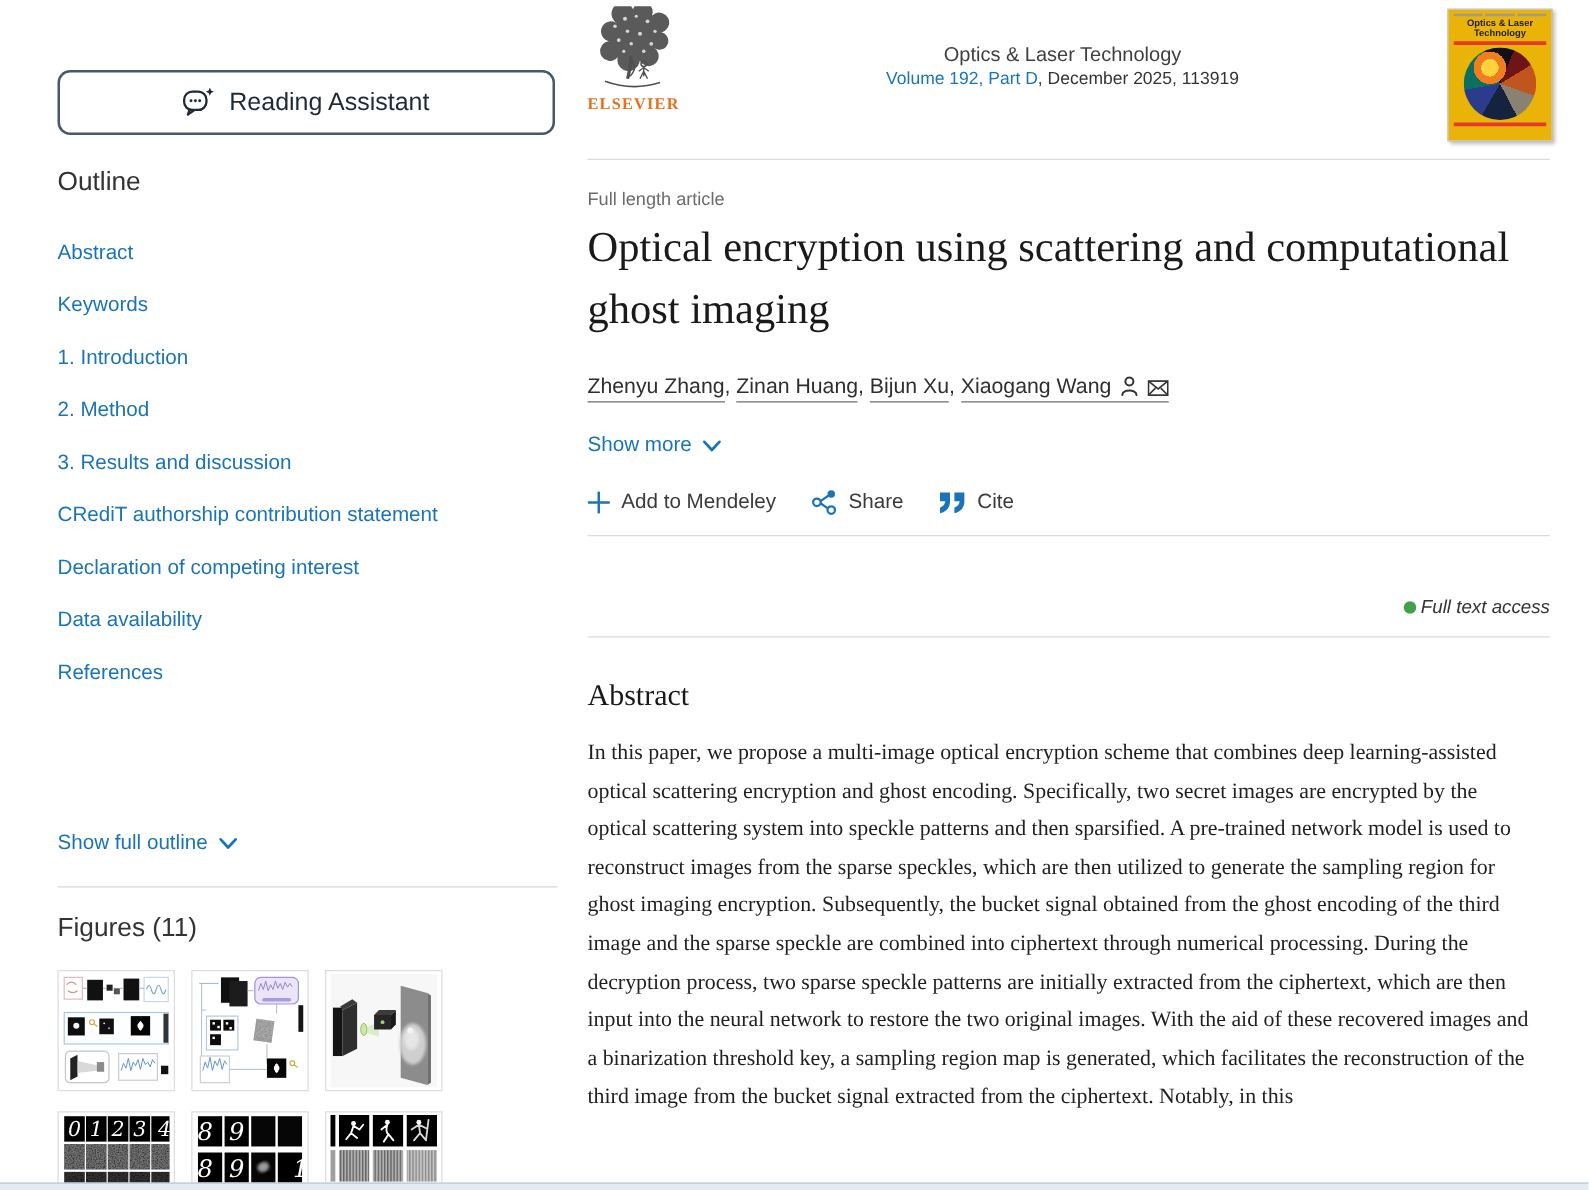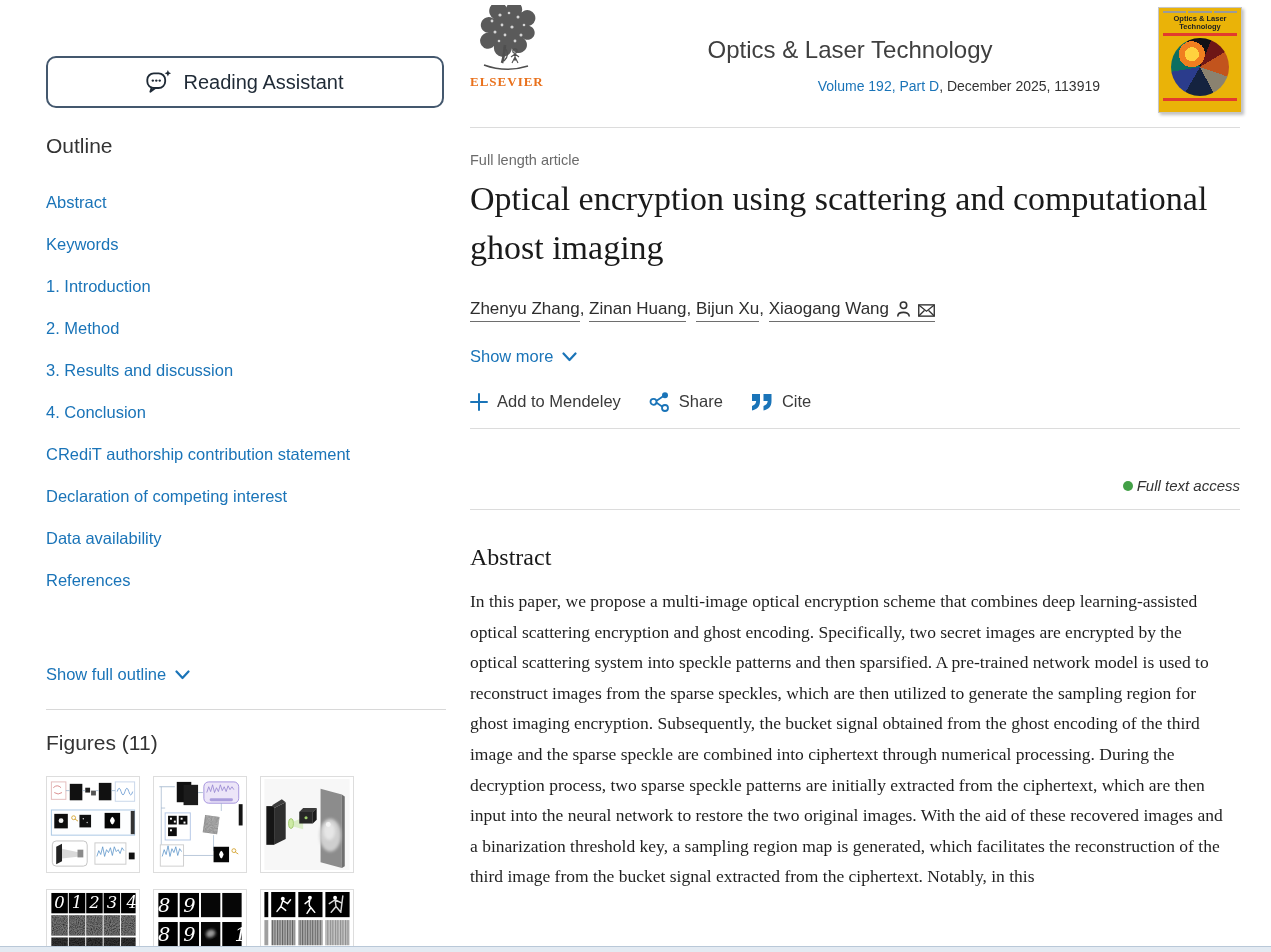--- a/index.html
+++ b/index.html
@@ -23,22 +23,22 @@
   .thumb{position:absolute;width:94px;height:97px;border:1px solid #ddd;background:#fff;
          box-sizing:border-box;padding:2px;cursor:pointer;}
   .thumb svg{width:100%;height:100%;display:block;}
 
   
   #main{left:470px;top:0;width:770px;height:952px;}
   .els-logo{position:absolute;left:0;top:5px;width:72px;height:84px;text-align:center;}
   .els-word{font-family:"Liberation Serif",serif;font-weight:700;font-size:13px;
             letter-spacing:1px;color:#e9711c;line-height:14px;}
   .jr-block{position:absolute;left:130px;top:36px;width:500px;text-align:center;}
-  .jr-title{font-size:24px;color:#3f3f3f;cursor:pointer;}
-  .jr-sub{margin-top:14px;font-size:14px;color:#333;text-align:right;}
+  .jr-title{font-size:16px;color:#3f3f3f;cursor:pointer;}
+  .jr-sub{margin-top:0;font-size:14px;color:#333;}
   .cover{position:absolute;left:688px;top:7px;width:84px;height:106px;background:#eab308;
          border:1px solid #c6c6c6;box-shadow:2px 2px 3px rgba(0,0,0,.25);box-sizing:border-box;
          padding:3px 4px;cursor:pointer;}
   .cover-top{display:flex;gap:2px;margin-bottom:2px;}
   .cover-top i{display:block;height:2px;background:#9a9a9a;flex:1;}
   .cover-title{font-size:7.5px;font-weight:700;color:#222;line-height:8px;text-align:center;}
   .cover-bar{height:3px;background:#e23b2e;margin:2px 0;}
   .cover-art{width:58px;height:58px;margin:1px auto 2px;border-radius:50%;
     background:
       radial-gradient(circle at 36% 28%, #ffd23e 0 7px, #f07e1f 7px 13px, rgba(0,0,0,0) 13px),
@@ -125,23 +125,20 @@
         </li>
 
         <li class="outline-item">
           <a>2. Method</a>
         </li>
 
         <li class="outline-item">
           <a>3. Results and discussion</a>
         </li>
 
-        <li class="outline-item">
-          <a>4. Conclusion</a>
-        </li>
 
         <li class="outline-item">
           <a>CRediT authorship contribution statement</a>
         </li>
 
         <li class="outline-item">
           <a>Declaration of competing interest</a>
         </li>
 
 

